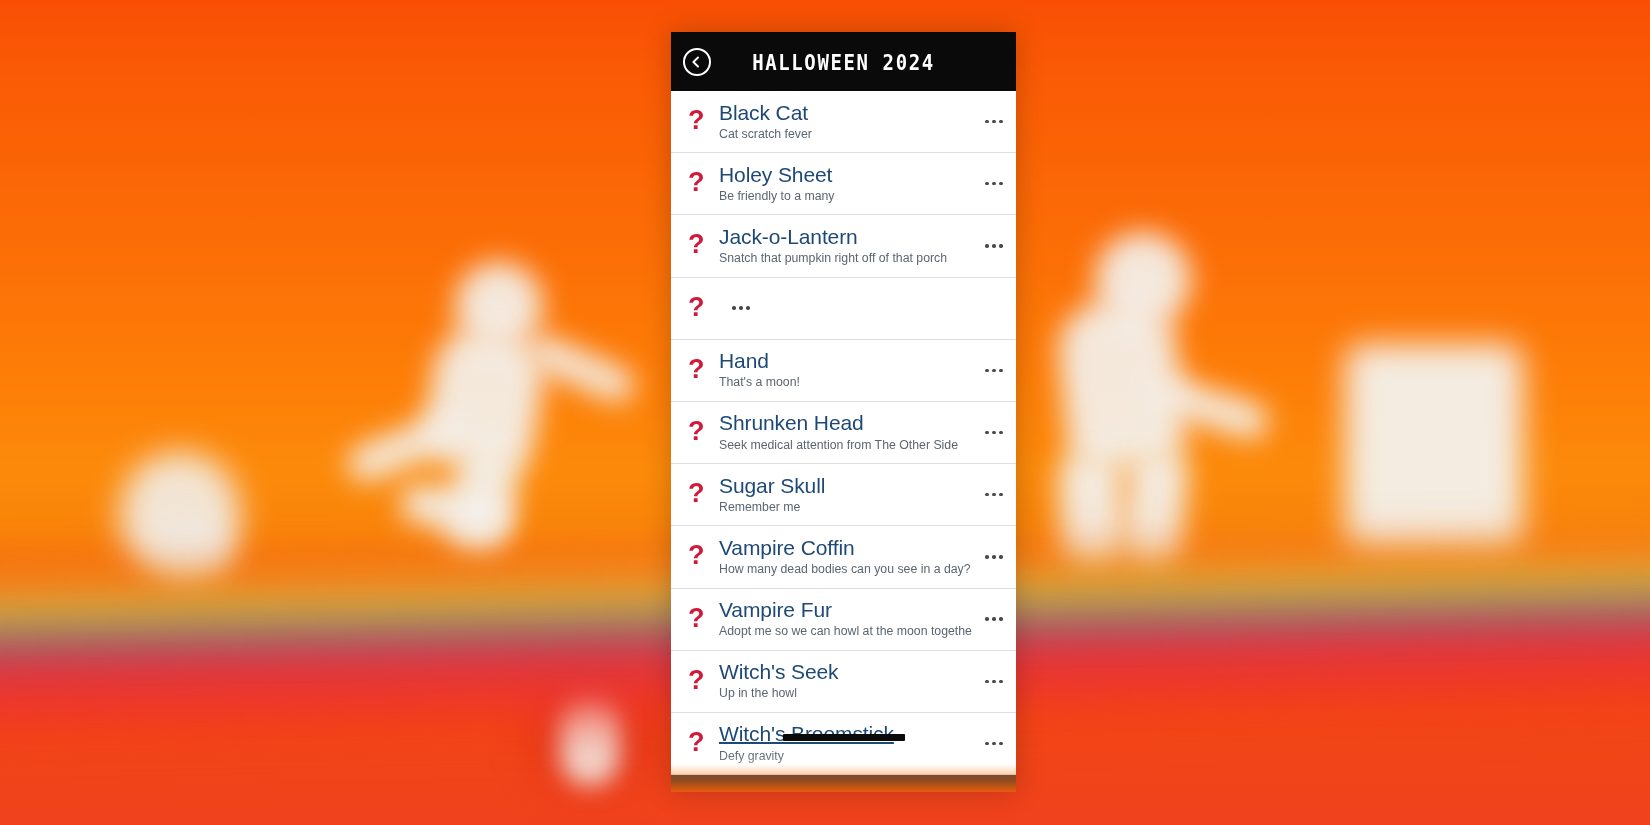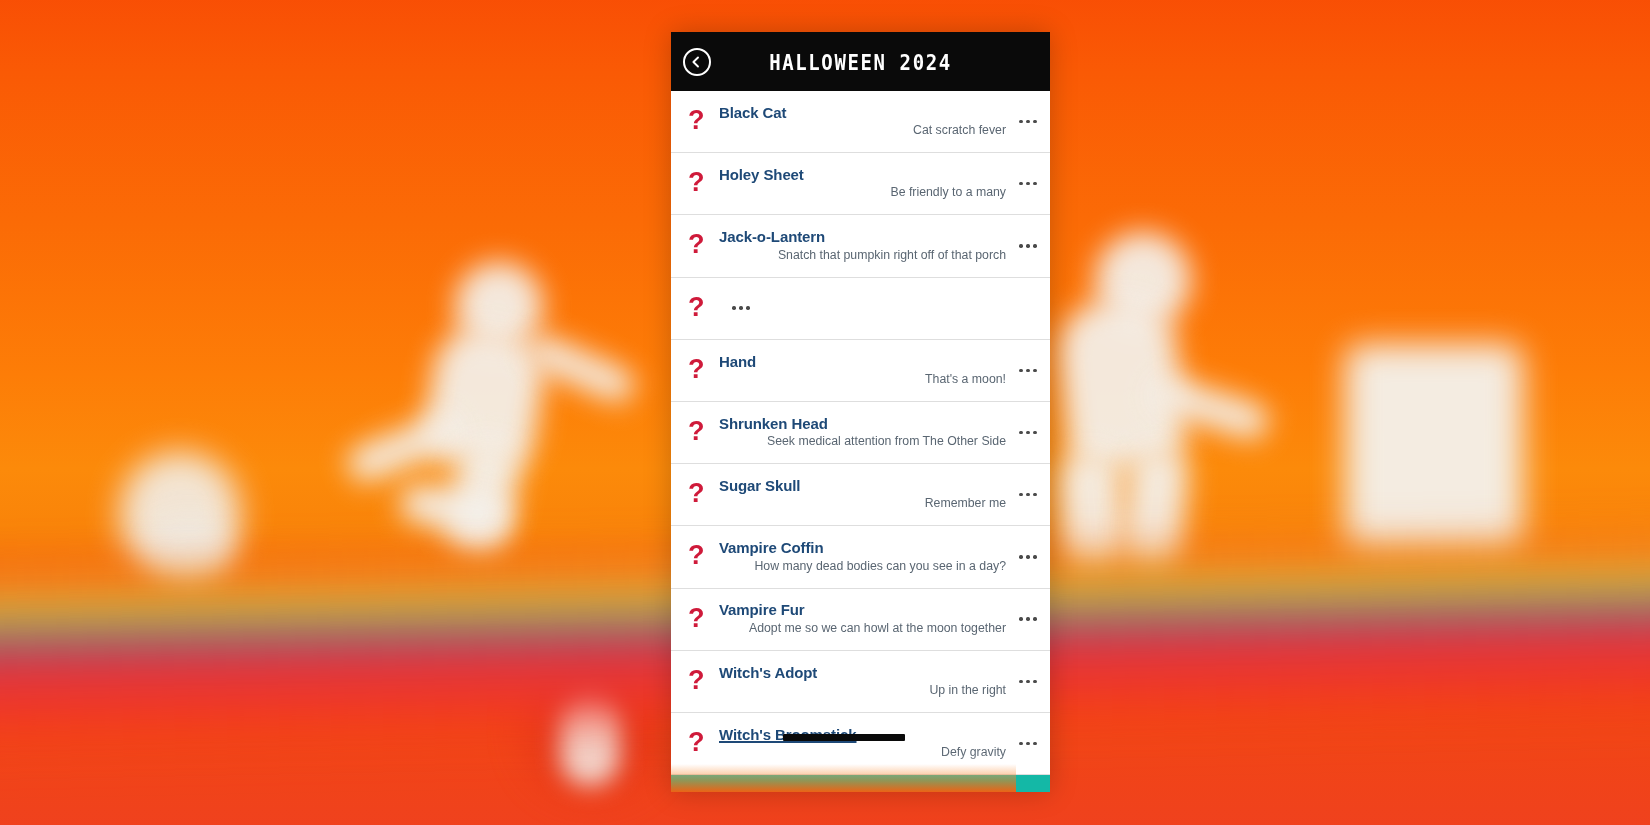--- a/index.html
+++ b/index.html
@@ -95,22 +95,22 @@
   #fig-pumpkin{ left:524px; top:656px; width:138px; height:150px;
      border-radius:50%; filter:blur(18px); opacity:.55;
      background:radial-gradient(circle at 50% 45%, #c01010 0%, #e2331a 60%, rgba(226,51,26,0) 72%); }
   #fig-pumpkin-inner{ left:560px; top:690px; width:60px; height:96px;
      border-radius:30px; filter:blur(12px); opacity:.85; background:#f5f2ec; }
 
   
   #phone{
     position:absolute;
     left:671px; top:32px;
-    width:379px; height:760px;
-    background:#14b8a6;
+    width:345px; height:760px;
+    background:#0f172a;
     overflow:hidden;
     box-shadow:0 0 26px rgba(0,0,0,.22);
   }
 
   #topbar{
     height:59px;
     background:#0a0a0a;
     display:flex; align-items:center;
     padding-left:12px;
     position:relative;
@@ -152,38 +152,37 @@
     font-weight:bold;
     line-height:1;
     font-family:"Liberation Sans", sans-serif;
     text-align:left;
     padding-left:3px;
     margin-top:-2px;
   }
   .row-text{ flex:1 1 auto; min-width:0; }
   .row-title{
     color:#1e4977;
-    font-size:15px;
-    font-weight:bold;
+    font-size:21px;
+    font-weight:normal;
     line-height:1.15;
     letter-spacing:-.1px;
     white-space:nowrap;
   }
   .row-title.marked{
     text-decoration:underline;
     text-decoration-thickness:2px;
   }
   .row-sub{
     color:#5a6672;
     font-size:12.3px;
     line-height:1.3;
     margin-top:2px;
     white-space:nowrap;
     overflow:hidden;
-    text-align:right;
   }
   .row-menu{
     flex:0 0 44px;
     display:flex; align-items:center; justify-content:center;
     gap:3.5px;
     align-self:stretch;
     cursor:pointer;
   }
   .row-menu i{
     display:block; width:3.4px; height:3.4px;
@@ -352,22 +351,22 @@
         </div>
         <div class="row-menu">
           <i></i>
           <i></i>
           <i></i>
         </div>
       </div>
       <div class="row">
         <div class="row-icon">?</div>
         <div class="row-text">
-          <div class="row-title">Witch's Adopt</div>
-          <div class="row-sub">Up in the right</div>
+          <div class="row-title">Witch's Seek</div>
+          <div class="row-sub">Up in the howl</div>
         </div>
         <div class="row-menu">
           <i></i>
           <i></i>
           <i></i>
         </div>
       </div>
       <div class="row">
         <div class="row-icon">?</div>
         <div class="row-text">

